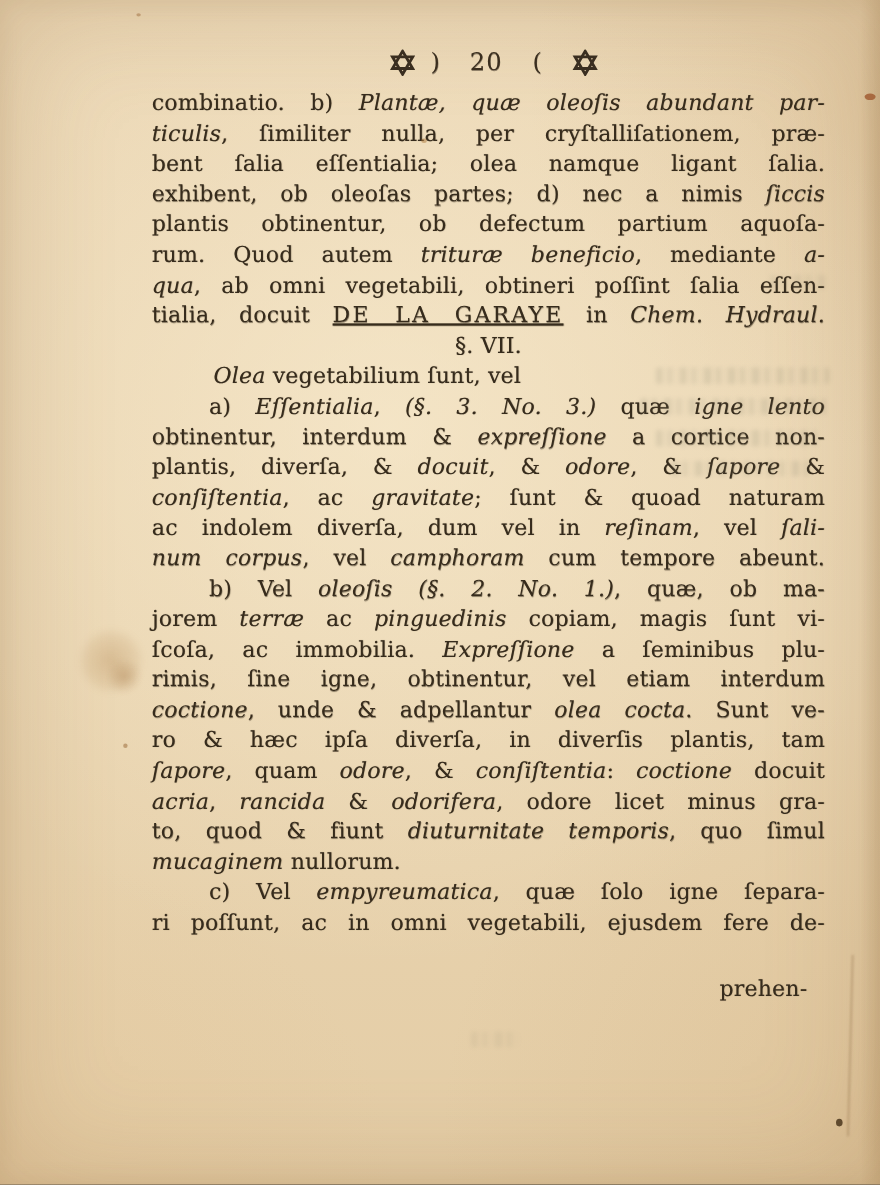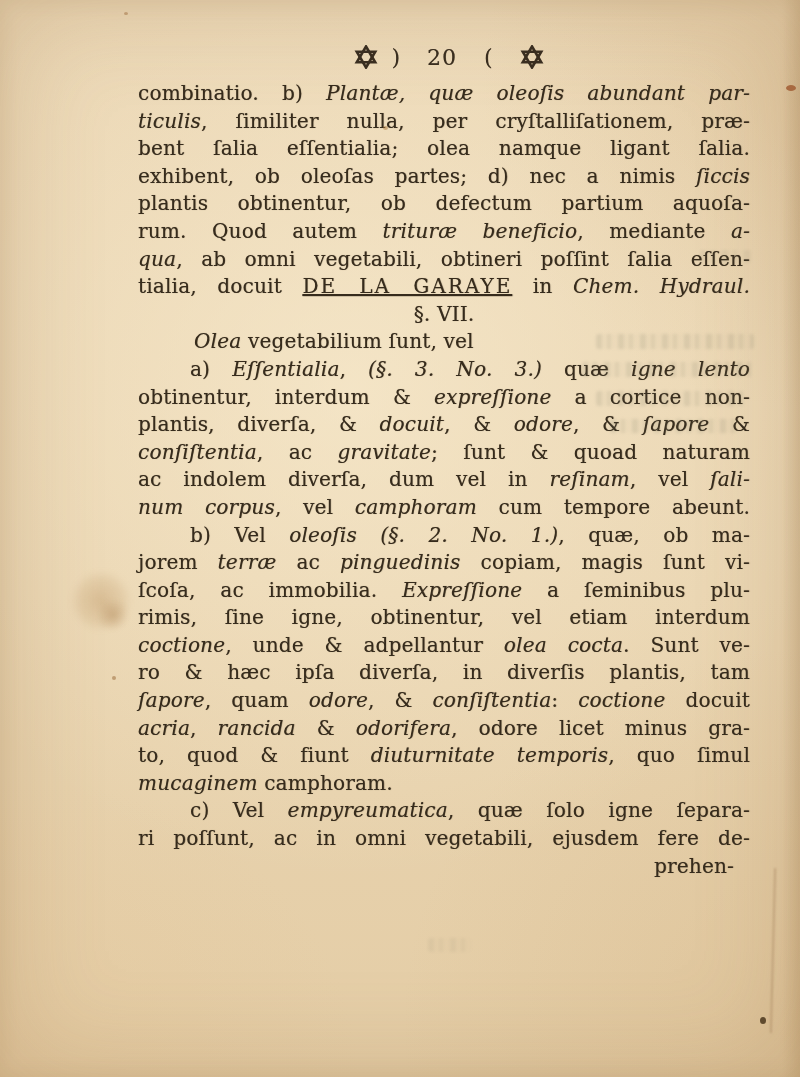--- a/index.html
+++ b/index.html
@@ -29,21 +29,21 @@
   .star.right{margin-left:14px;}
   
   .textblock{
     position:absolute;left:138px;top:80px;width:612px;
     color:#362b1c;font-size:20px;letter-spacing:0.2px;
     text-shadow:0.35px 0.35px 0.7px rgba(54,43,28,0.55);
   }
   .line{min-height:27.6px;line-height:27.6px;text-align:justify;text-align-last:justify;text-justify:inter-word;}
   .line.left{text-align:left;text-align-last:left;}
   .line.center{text-align:center;text-align-last:center;}
-  .line.right{text-align:right;text-align-last:right;padding-right:16px;}
+  .line.right{text-align:right;text-align-last:right;padding-right:16px;margin-top:32px;}
   .line.indent{padding-left:52px;}
   .line.indent.left{padding-left:56px;}
   .it{font-style:italic;}
   .caps{letter-spacing:2px;text-decoration:underline;}
   
   .stain{position:absolute;pointer-events:none;}
   .stain.blotch{
     left:72px;top:572px;width:58px;height:58px;border-radius:50%;
     background:radial-gradient(circle at 50% 50%, rgba(167,119,62,0.30) 0%, rgba(167,119,62,0.12) 55%, rgba(167,119,62,0) 75%);
     filter:blur(3px);
@@ -115,21 +115,21 @@
       <div class="line justify"><span class="it">num corpus</span><span class="rm">, vel </span><span class="it">camphoram</span><span class="rm"> cum tempore abeunt.</span></div>
       <div class="line justify indent"><span class="rm">b) Vel </span><span class="it">oleoſis</span><span class="rm"> </span><span class="it">(§. 2. No. 1.)</span><span class="rm">, quæ, ob ma-</span></div>
       <div class="line justify"><span class="rm">jorem </span><span class="it">terræ</span><span class="rm"> ac </span><span class="it">pinguedinis</span><span class="rm"> copiam, magis ſunt vi-</span></div>
       <div class="line justify"><span class="rm">ſcoſa, ac immobilia. </span><span class="it">Expreſſione</span><span class="rm"> a ſeminibus plu-</span></div>
       <div class="line justify"><span class="rm">rimis, ſine igne, obtinentur, vel etiam interdum</span></div>
       <div class="line justify"><span class="it">coctione</span><span class="rm">, unde &amp; adpellantur </span><span class="it">olea cocta</span><span class="rm">. Sunt ve-</span></div>
       <div class="line justify"><span class="rm">ro &amp; hæc ipſa diverſa, in diverſis plantis, tam</span></div>
       <div class="line justify"><span class="it">ſapore</span><span class="rm">, quam </span><span class="it">odore</span><span class="rm">, &amp; </span><span class="it">conſiſtentia</span><span class="rm">: </span><span class="it">coctione</span><span class="rm"> docuit</span></div>
       <div class="line justify"><span class="it">acria</span><span class="rm">, </span><span class="it">rancida</span><span class="rm"> &amp; </span><span class="it">odorifera</span><span class="rm">, odore licet minus gra-</span></div>
       <div class="line justify"><span class="rm">to, quod &amp; fiunt </span><span class="it">diuturnitate temporis</span><span class="rm">, quo ſimul</span></div>
-      <div class="line left"><span class="it">mucaginem</span><span class="rm"> camphoram.</span></div>
+      <div class="line left"><span class="it">mucaginem</span><span class="rm"> nullorum.</span></div>
       <div class="line justify indent"><span class="rm">c) Vel </span><span class="it">empyreumatica</span><span class="rm">, quæ ſolo igne ſepara-</span></div>
       <div class="line justify"><span class="rm">ri poſſunt, ac in omni vegetabili, ejusdem fere de-</span></div>
       <div class="line right"><span class="rm">prehen-</span></div>
     </div>
 
   <div class="stain blotch"></div>
   <div class="stain blotch2"></div>
   <div class="stain redspeck"></div>
   <div class="stain darkspeck"></div>
   <div class="stain freckle1"></div>

